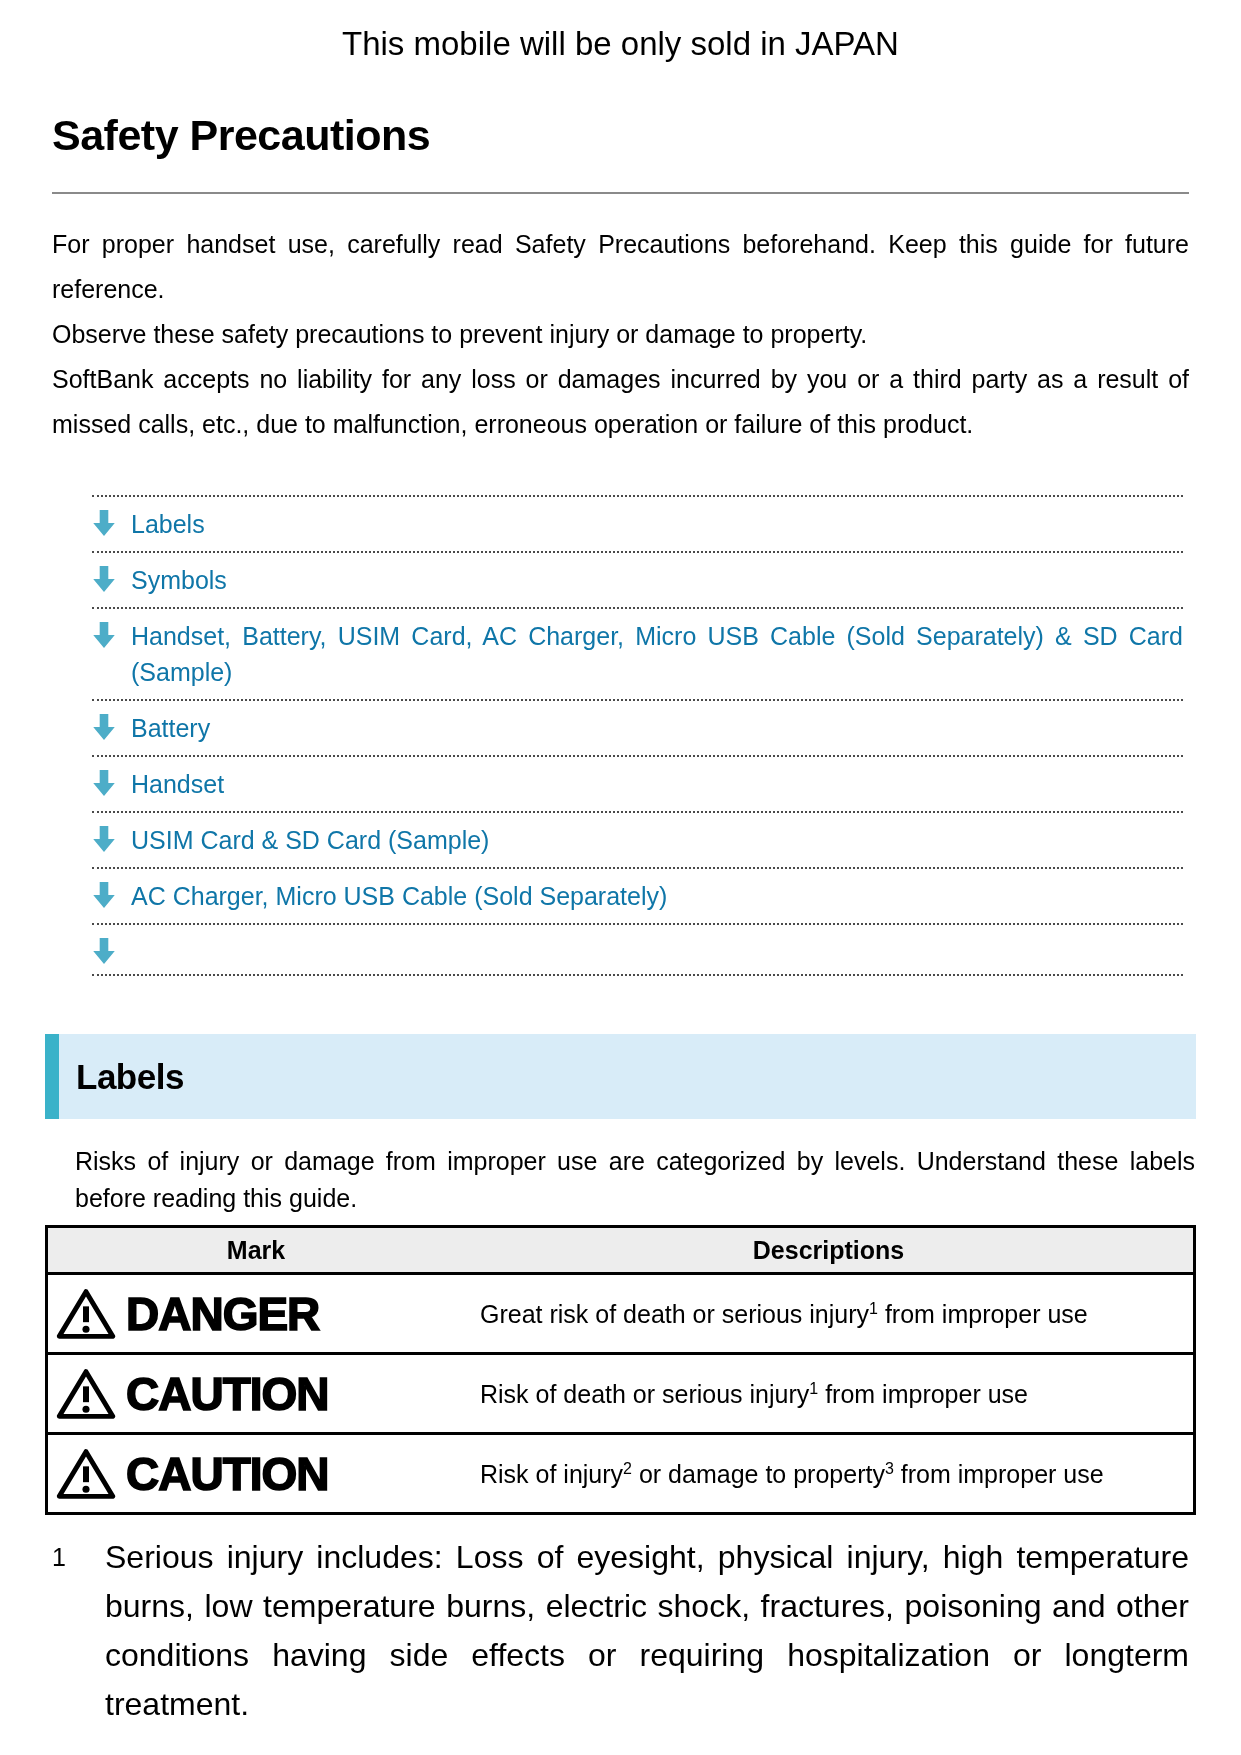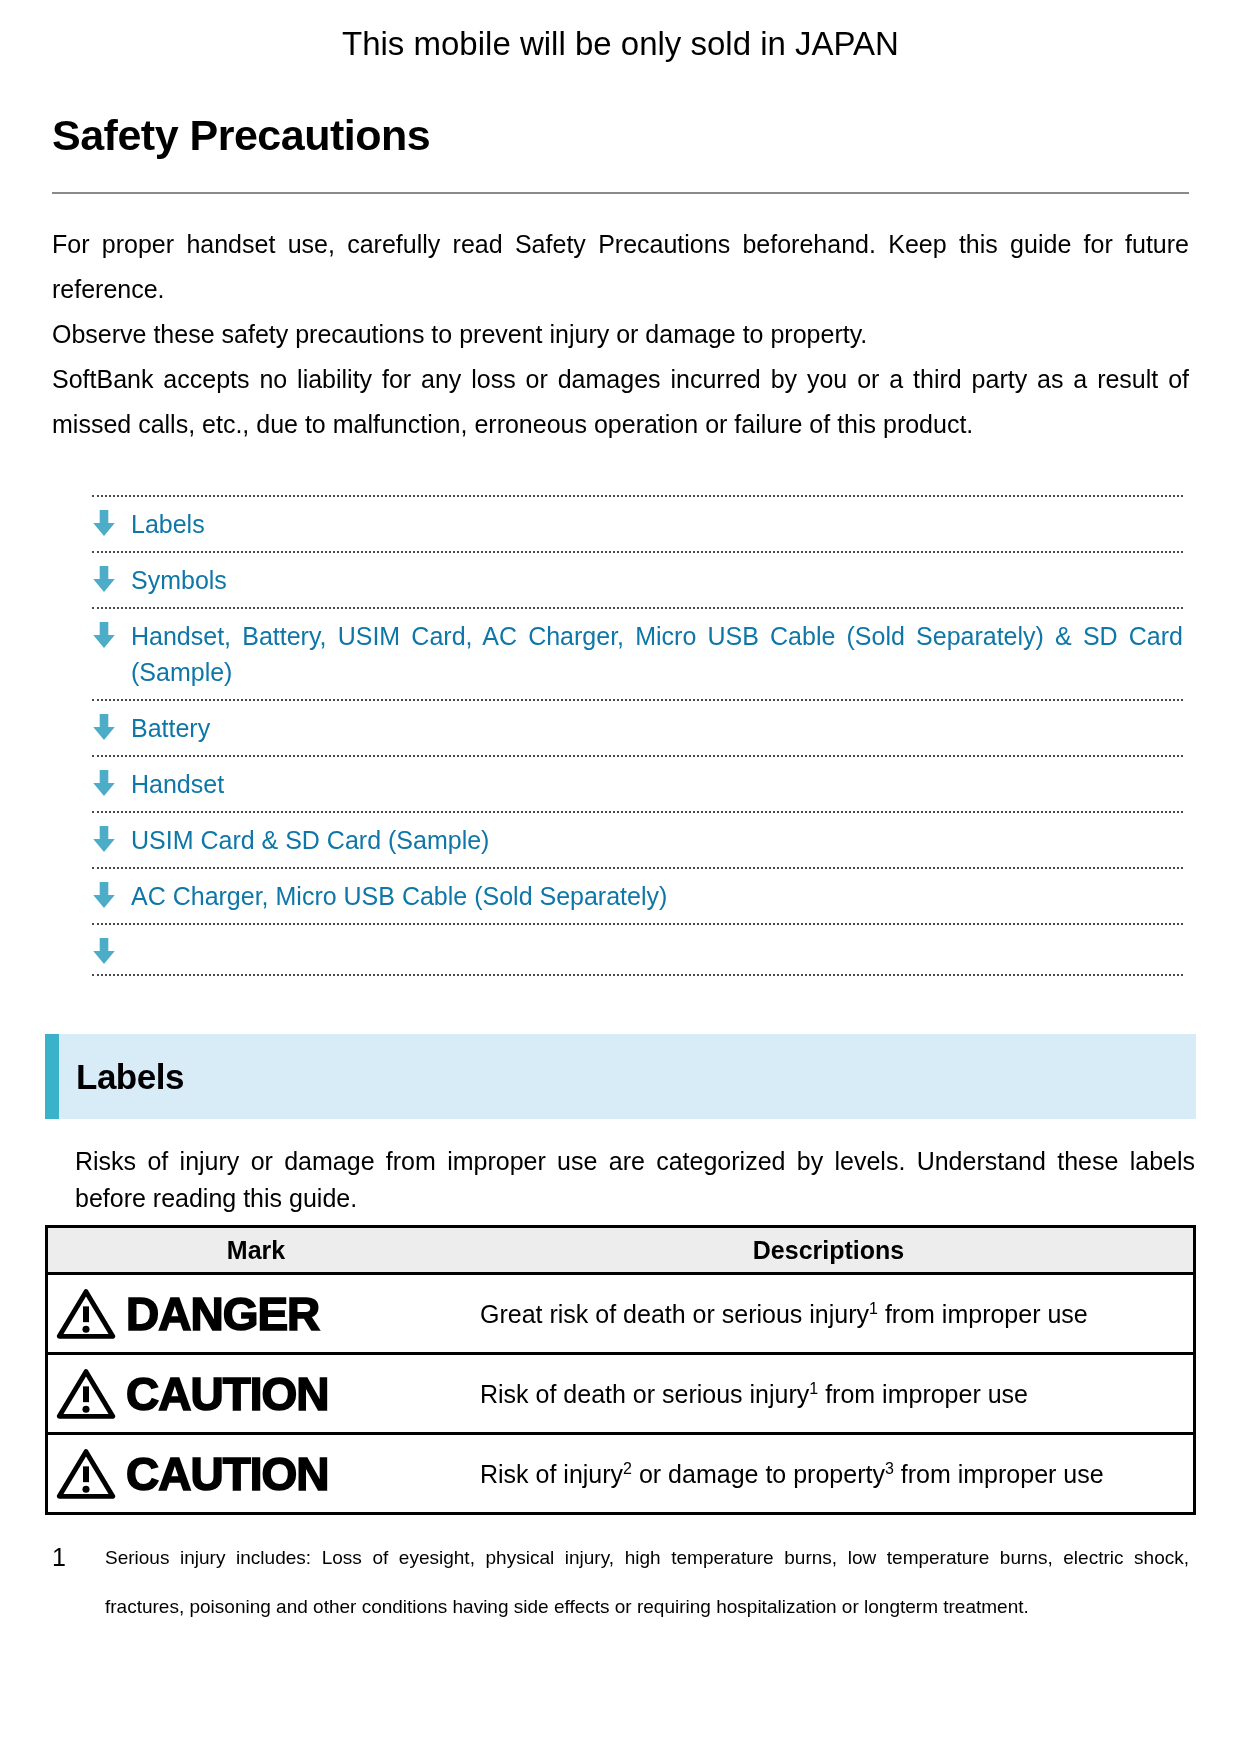--- a/index.html
+++ b/index.html
@@ -138,21 +138,21 @@
     align-items: flex-start;
   }
   .fn-marker {
     flex: 0 0 53px;
     font-size: 25px;
     line-height: 49px;
   }
   .fn-text {
     margin: 0;
     flex: 1 1 auto;
-    font-size: 19px;
+    font-size: 32px;
     line-height: 49px;
     text-align: justify;
   }
 </style>
 </head>
 <body>
 
 <div class="page">
 
   <div class="notice">This mobile will be only sold in JAPAN</div>

